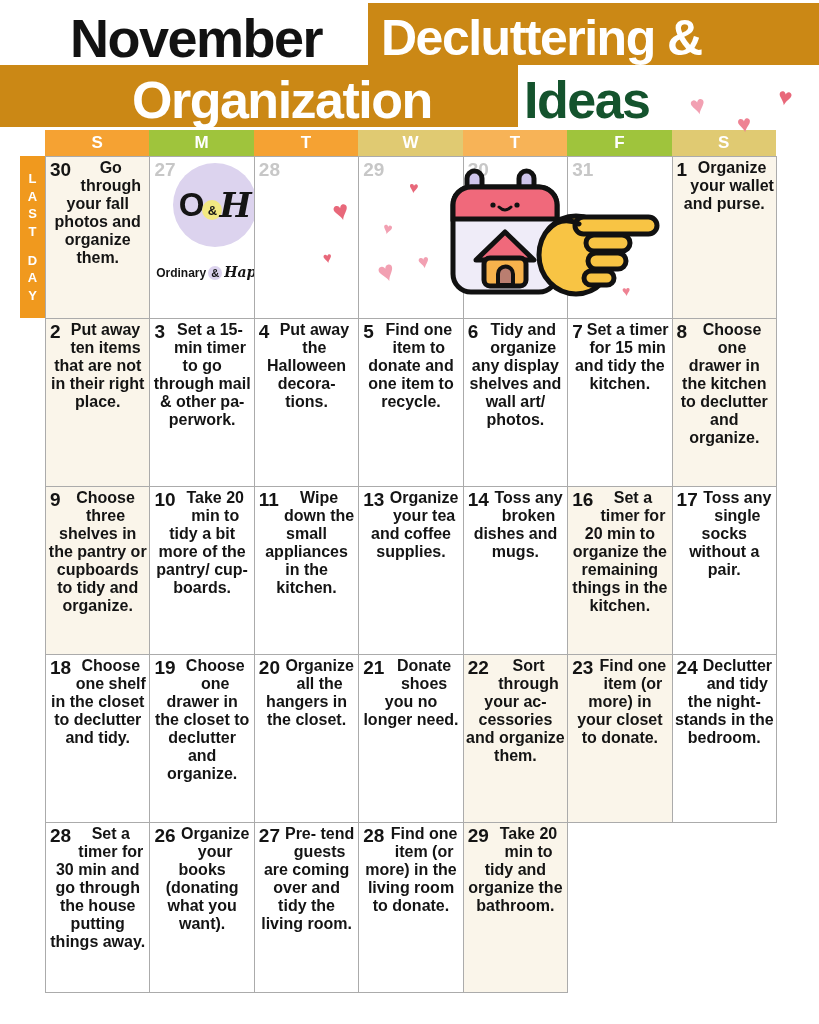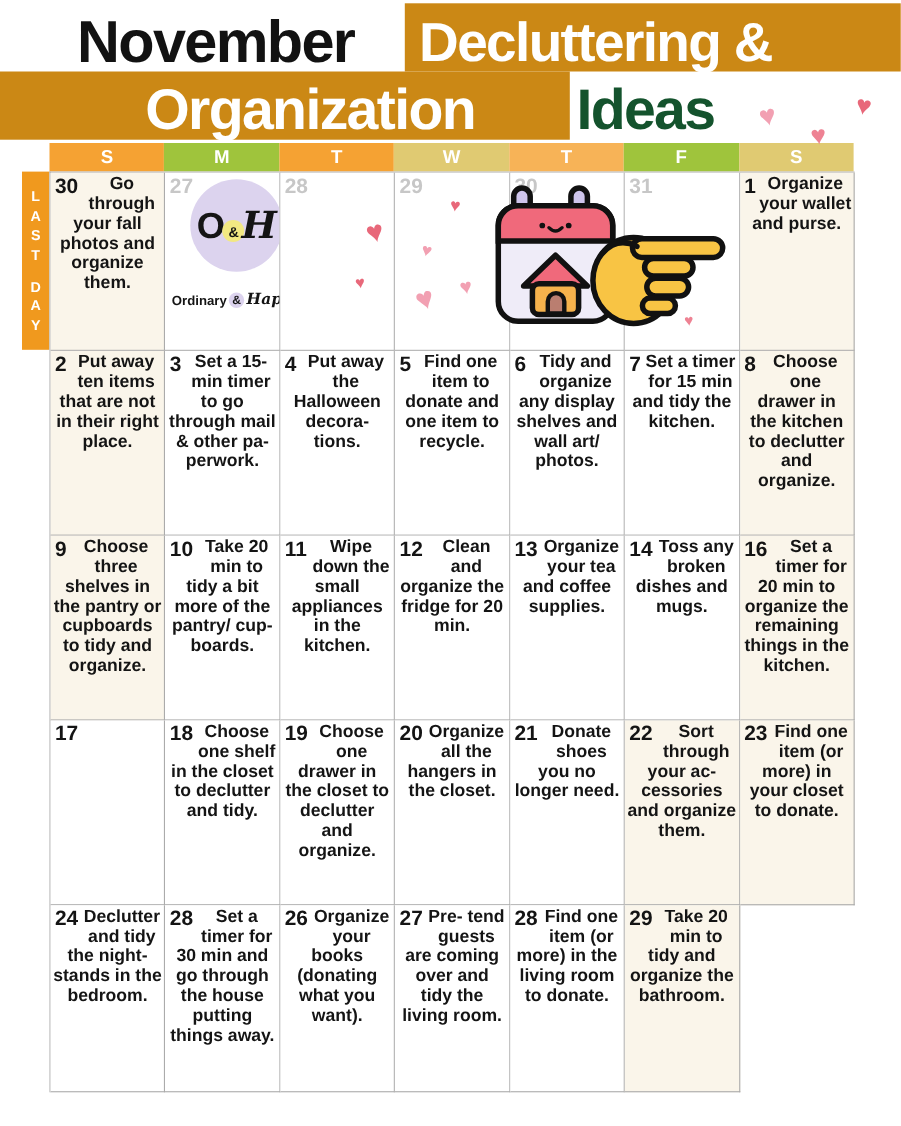--- a/index.html
+++ b/index.html
@@ -161,33 +161,30 @@
       <div class="cell cream">
         <div class="task"><span class="date">9</span><span>Choose three shelves in the pantry or cupboards to tidy and organize.</span></div>
       </div>
       <div class="cell">
         <div class="task"><span class="date">10</span><span>Take 20 min to tidy a bit more of the pantry/ cup- boards.</span></div>
       </div>
       <div class="cell">
         <div class="task"><span class="date">11</span><span>Wipe down the small appliances in the kitchen.</span></div>
       </div>
       <div class="cell">
-        <div class="task"><span class="date">12</span><span>Clean and organize the fridge for 20 min.</span></div>
-      </div>
-      <div class="cell">
         <div class="task"><span class="date">13</span><span>Organize your tea and coffee supplies.</span></div>
       </div>
       <div class="cell">
         <div class="task"><span class="date">14</span><span>Toss any broken dishes and mugs.</span></div>
       </div>
       <div class="cell cream">
         <div class="task"><span class="date">16</span><span>Set a timer for 20 min to organize the remaining things in the kitchen.</span></div>
       </div>
       <div class="cell">
-        <div class="task"><span class="date">17</span></div>
+        <div class="task"><span class="date">17</span><span>Toss any single socks without a pair.</span></div>
       </div>
       <div class="cell">
         <div class="task"><span class="date">18</span><span>Choose one shelf in the closet to declutter and tidy.</span></div>
       </div>
       <div class="cell">
         <div class="task"><span class="date">19</span><span>Choose one drawer in the closet to declutter and organize.</span></div>
       </div>
       <div class="cell">
         <div class="task"><span class="date">20</span><span>Organize all the hangers in the closet.</span></div>
       </div>

